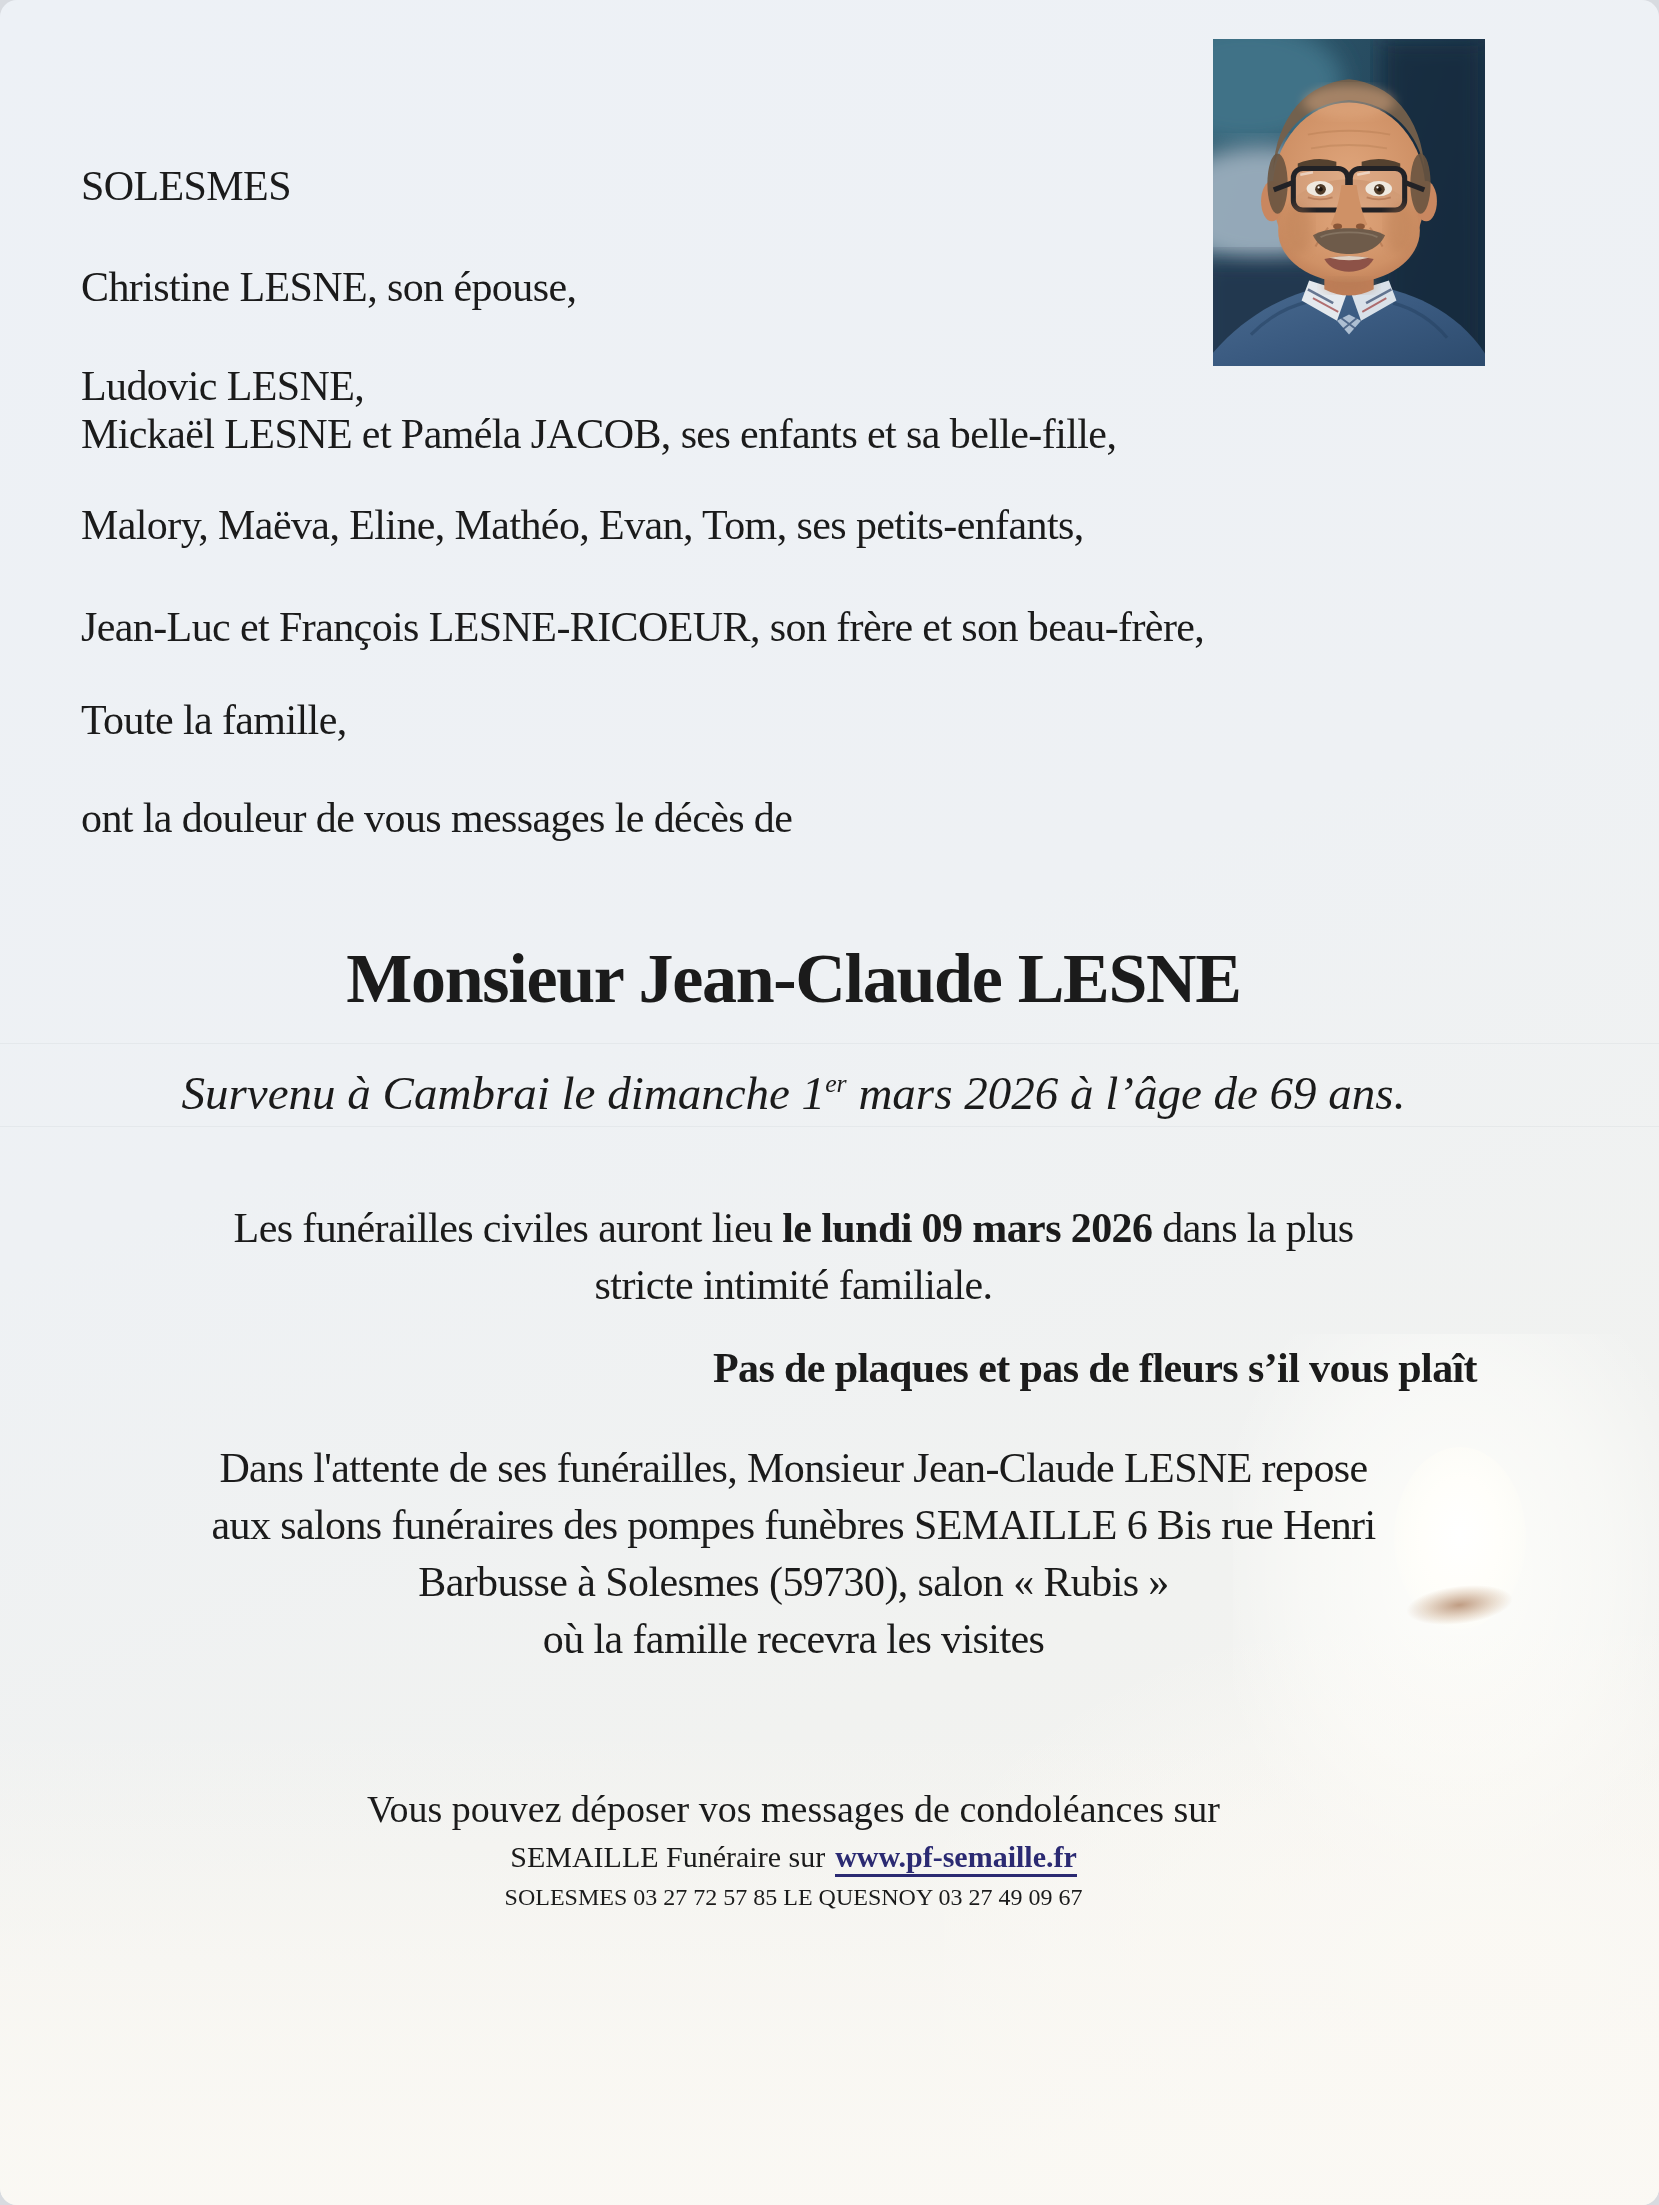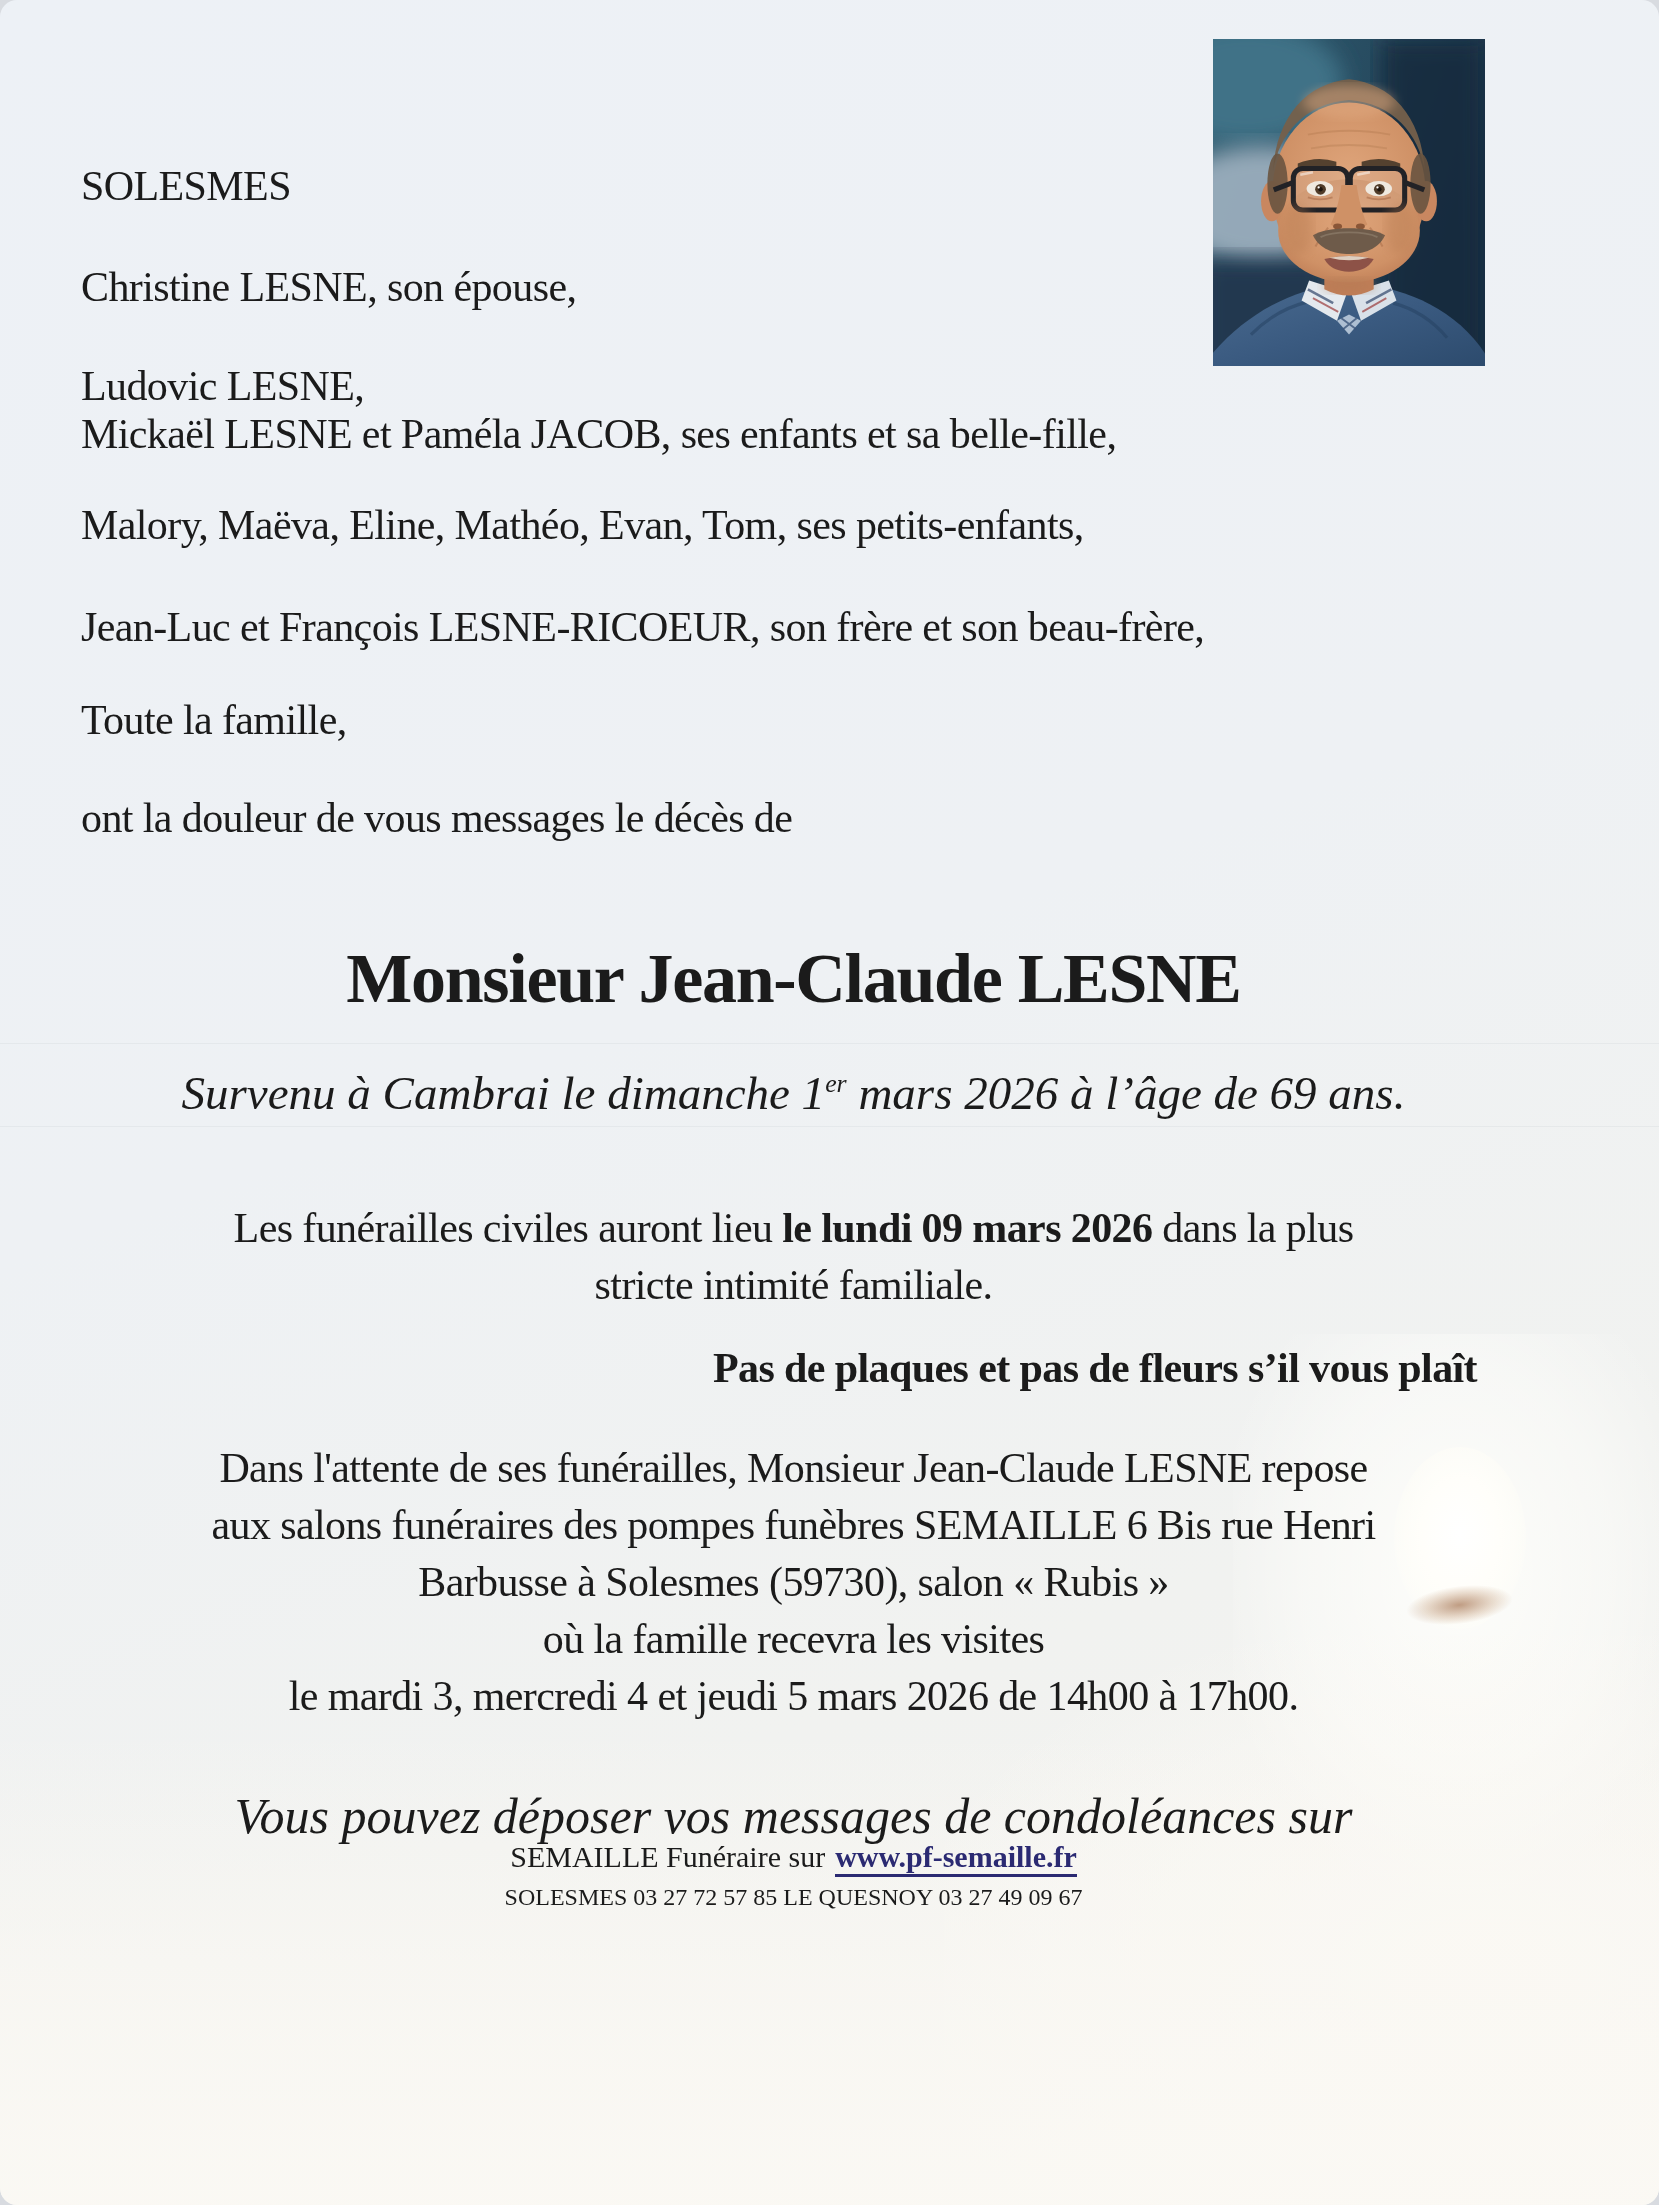--- a/index.html
+++ b/index.html
@@ -42,21 +42,21 @@
   .line{position:absolute;z-index:2;font-size:42px;letter-spacing:-0.6px;white-space:nowrap;}
   .left{left:81px;}
   .cblock{left:76px;width:1435px;text-align:center;white-space:normal;}
   .title-line{font-size:70px;font-weight:bold;letter-spacing:-1.3px;}
   .subtitle-line{font-size:47px;font-style:italic;letter-spacing:0;}
   .subtitle-line sup{font-size:55%;vertical-align:super;line-height:0;}
   .funeral-block{line-height:57px;}
   .bold{font-weight:bold;}
   .noflowers{right:182px;font-weight:bold;text-align:right;}
   .visit-block{line-height:57px;}
-  .foot-italic{font-style:italic;font-size:50px;letter-spacing:0;}
+  .foot-italic{font-size:38px;letter-spacing:0;}
   .foot-site{font-size:30px;letter-spacing:0;}
   .foot-site a{
     font-family:Liberation Serif, serif;font-weight:bold;
     color:#2b2a72;text-decoration:none;border-bottom:3.8px solid #2b2a72;
     padding-bottom:1.3px;margin-left:10px;
   }
   .foot-phones{font-size:24px;letter-spacing:0;}
   
   .photo{
     position:absolute;left:1213px;top:39px;width:272px;height:327px;
@@ -203,21 +203,20 @@
     <span>stricte intimité familiale.</span>
   </div>
 
   <div class="line noflowers" style="top:1344px">Pas de plaques et pas de fleurs s’il vous plaît</div>
 
   <div class="line cblock visit-block" style="top:1440px">
     <span>Dans l'attente de ses funérailles, Monsieur Jean-Claude LESNE repose</span><br>
     <span>aux salons funéraires des pompes funèbres SEMAILLE 6 Bis rue Henri</span><br>
     <span>Barbusse à Solesmes (59730), salon « Rubis »</span><br>
     <span>où la famille recevra les visites</span><br>
-    <span>le mardi 3, mercredi 4 et jeudi 5 mars 2026 de 14h00 à 17h00.</span>
   </div>
 
   <div class="line cblock foot-italic" style="top:1787px">Vous pouvez déposer vos messages de condoléances sur</div>
 
   <div class="line cblock foot-site" style="top:1840px">
     <span>SEMAILLE Funéraire sur</span><a href="#" title="www.pf-semaille.fr">www.pf-semaille.fr</a>
   </div>
 
   <div class="line cblock foot-phones" style="top:1884px">SOLESMES 03 27 72 57 85 LE QUESNOY 03 27 49 09 67</div>
 

